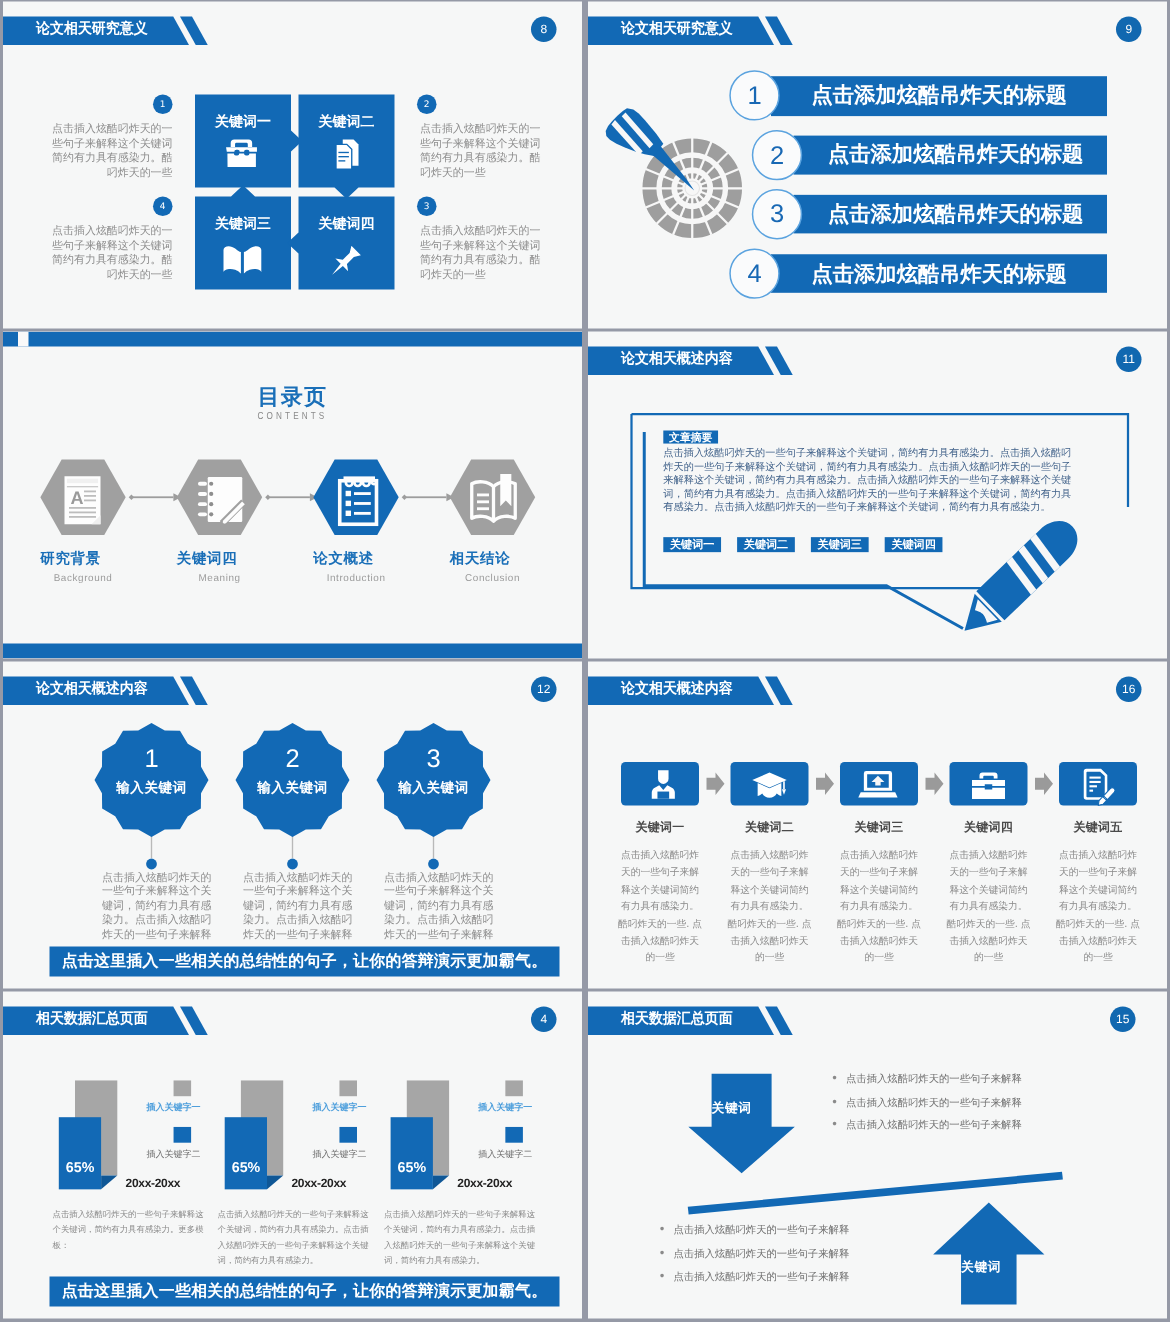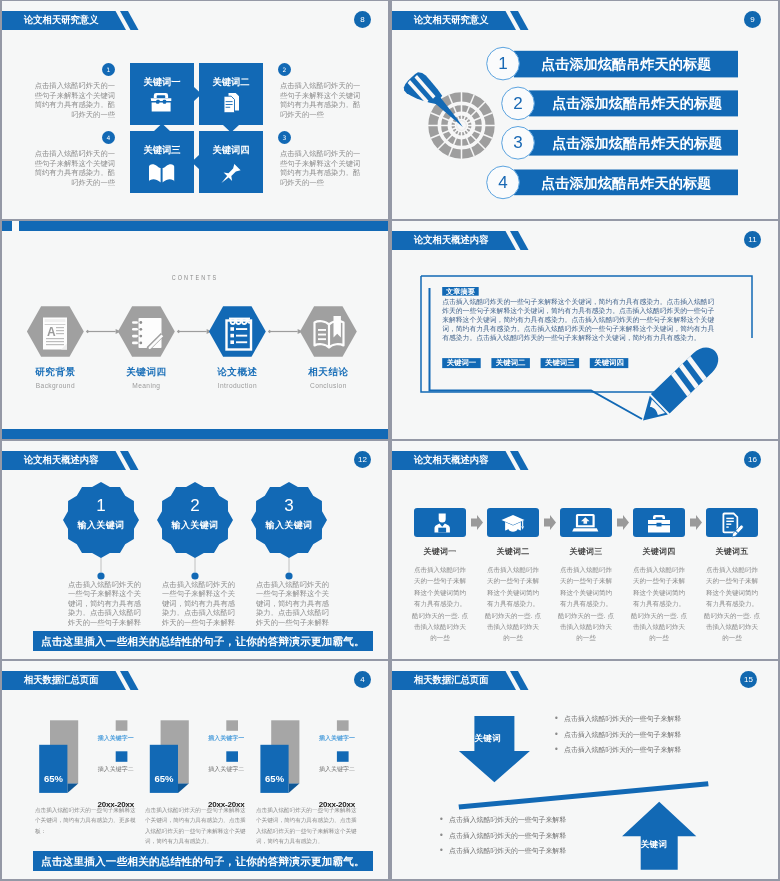--- a/index.html
+++ b/index.html
@@ -19,21 +19,21 @@
   
   .s2num{position:absolute;width:32px;text-align:center;font-size:17px;color:#1868b4;
          font-family:"Liberation Sans",sans-serif;line-height:18px;}
   .s2txt{position:absolute;color:#fff;font-size:14.2px;font-weight:bold;line-height:16px;letter-spacing:0;
          white-space:nowrap;}
   
   .s3title{position:absolute;left:0;top:34px;width:386px;text-align:center;font-size:14.5px;font-weight:bold;
            color:#1a6fb8;letter-spacing:1px;}
   .s3sub{position:absolute;left:0;top:53px;width:386px;text-align:center;font-size:6.8px;color:#8a8a8a;
          letter-spacing:2.6px;font-family:"Liberation Sans",sans-serif;transform:scaleX(.8);}
-  .s3lab{position:absolute;top:145px;text-align:center;font-size:9.6px;font-weight:bold;color:#1a6fb8;letter-spacing:.5px;}
+  .s3lab{position:absolute;top:145px;text-align:left;font-size:9.6px;font-weight:bold;color:#1a6fb8;letter-spacing:.5px;}
   .s3sub2{position:absolute;top:161px;text-align:center;font-size:6.6px;color:#9b9b9b;
           font-family:"Liberation Sans",sans-serif;letter-spacing:.4px;}
   
   .s4badge{position:absolute;left:50.2px;top:66px;width:36.5px;height:8.7px;line-height:9.3px;text-align:center;
            color:#fff;font-size:7.2px;font-weight:bold;}
   .s4body{position:absolute;left:50.2px;top:76.5px;width:272px;font-size:6.8px;line-height:9.1px;color:#41628a;
           text-align:justify;}
   .s4tag{position:absolute;top:137.1px;width:38.5px;height:10px;line-height:10.6px;text-align:center;color:#fff;
          font-size:7.4px;font-weight:bold;}
   
@@ -44,21 +44,21 @@
   .s5foot{position:absolute;left:31px;top:190px;width:340px;height:20px;line-height:20.5px;text-align:center;
           color:#fff;font-size:10.6px;font-weight:bold;letter-spacing:.2px;white-space:nowrap;}
   
   .s6lab{position:absolute;top:105px;width:52px;text-align:center;font-size:8px;font-weight:bold;color:#4a4a4a;letter-spacing:.2px;}
   .s6txt{position:absolute;top:124px;width:58px;text-align:center;font-size:6.5px;line-height:1.75;color:#8a8a8a;}
   
   .s7pct{position:absolute;top:112px;width:28.4px;text-align:center;color:#fff;font-size:9.5px;font-weight:bold;
          font-family:"Liberation Sans",sans-serif;}
   .s7leg1{position:absolute;top:73px;width:64px;text-align:center;font-size:6px;color:#4e9fdc;font-weight:bold;}
   .s7leg2{position:absolute;top:104px;width:64px;text-align:center;font-size:6px;color:#6e6e6e;}
-  .s7rng{position:absolute;top:139px;width:64px;text-align:center;font-size:8px;color:#222;font-weight:bold;
+  .s7rng{position:absolute;top:123px;width:64px;text-align:left;font-size:8px;color:#222;font-weight:bold;
          font-family:"Liberation Sans",sans-serif;letter-spacing:-.2px;}
   .s7txt{position:absolute;top:144px;width:106px;font-size:5.6px;line-height:1.85;color:#8a8a8a;text-align:left;}
   
   .s8lab{position:absolute;color:#fff;font-size:8.5px;font-weight:bold;letter-spacing:.4px;}
   .s8bul{position:absolute;font-size:6.9px;line-height:1.1;color:#6f6f6f;}
   .s8bul .bul{position:relative;padding-left:10px;margin-bottom:8px;}
   .s8bul .bul:before{content:"\2022";position:absolute;left:0;top:-1px;color:#8a8a8a;font-size:8px;}
 </style>
 </head>
 <body>
@@ -227,20 +227,21 @@
     <use href="#wmtile" x="255" y="40"></use>
         <use href="#wmtile" x="60" y="150"></use>
     <use href="#wmtile" x="310" y="140"></use>
   </svg>
   <svg class="layer">
     <rect x="0" y="0" width="386" height="10" fill="#1269b5"></rect>
     <rect x="10" y="0" width="7" height="10" fill="#f9f9f9"></rect>
     <rect x="0" y="208" width="386" height="10" fill="#1269b5"></rect>
   </svg>
   <div class="bdy">
+    <div class="s3title">目录页</div>
     <div class="s3sub">CONTENTS</div>
     <svg class="layer">
       <g fill="#9d9d9d">
         <g transform="translate(85.6,110.5)">
               <path d="M0,-1.8 L1.8,0 L0,1.8 L-1.8,0 Z"></path>
               <rect x="1" y="-0.6" width="27" height="1.2"></rect>
               <path d="M28,-2.6 L33,0 L28,2.6 Z"></path>
             </g>
         <g transform="translate(176.6,110.5)">
               <path d="M0,-1.8 L1.8,0 L0,1.8 L-1.8,0 Z"></path>

